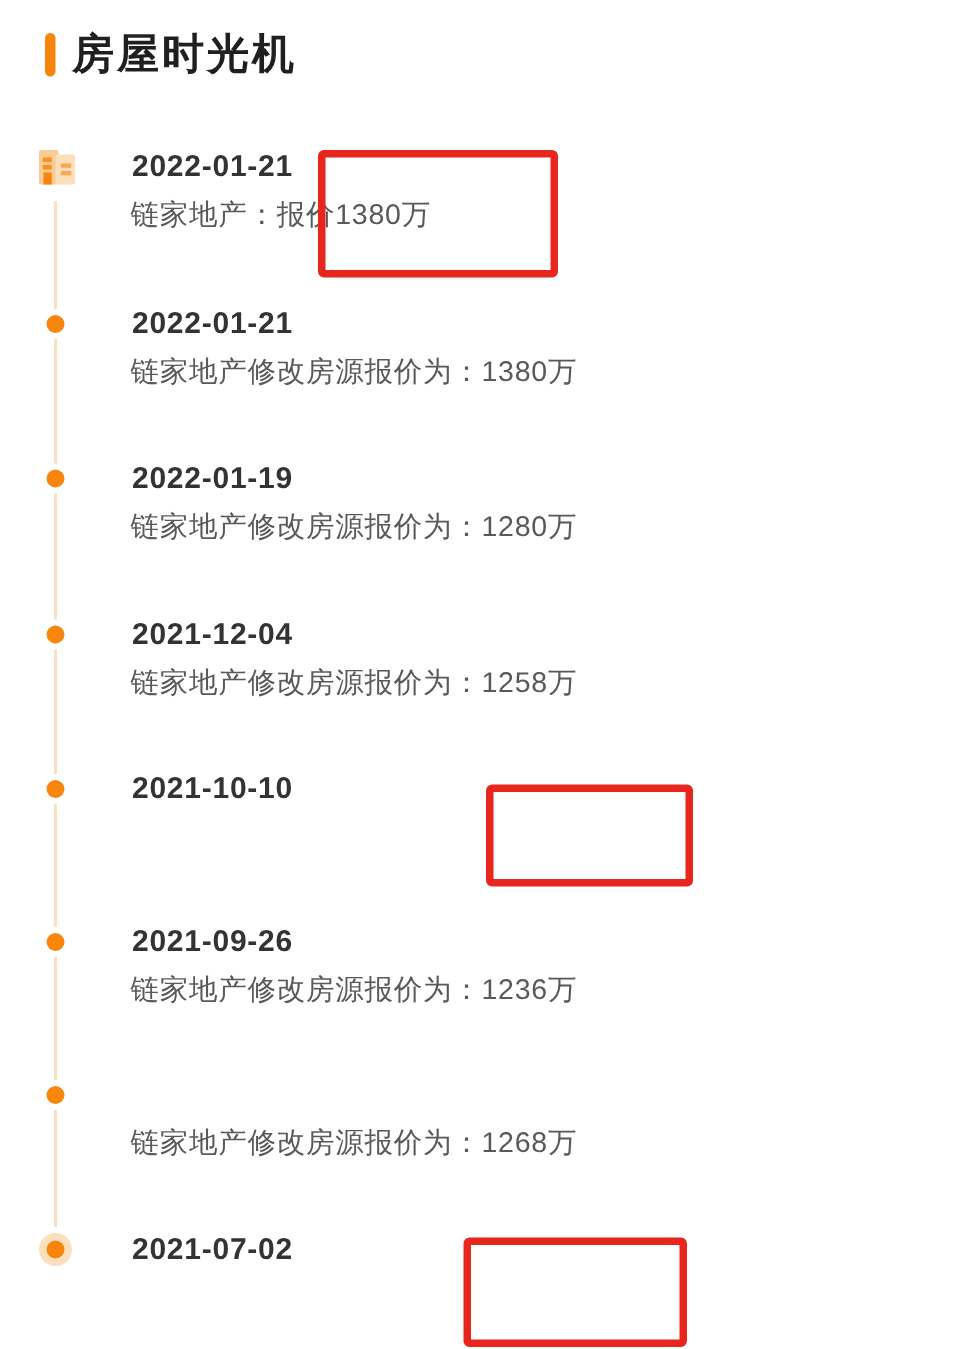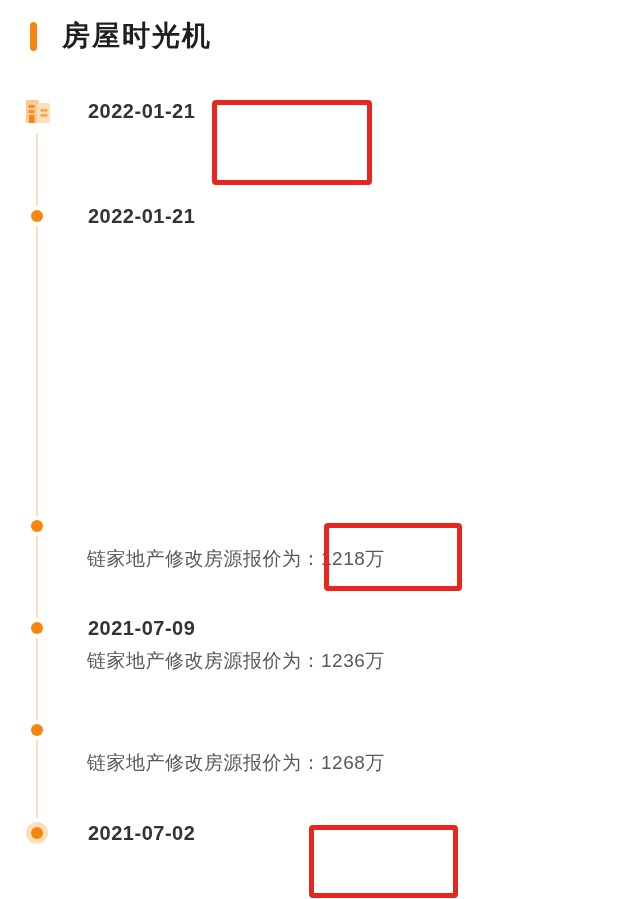--- a/index.html
+++ b/index.html
@@ -2,21 +2,21 @@
 <html><head>
 <meta charset="utf-8">
 <style>
   html,body{margin:0;padding:0;background:#ffffff;}
   body{width:640px;height:899px;font-family:"Liberation Sans","DejaVu Sans",sans-serif;}
   .page{position:relative;width:640px;height:899px;background:#ffffff;overflow:hidden;}
 
   
   .header{position:absolute;top:20px;left:30px;display:flex;align-items:center;}
   .header-bar{width:7px;height:29px;background:#f8860d;border-radius:3.5px;flex:0 0 auto;}
-  .header-title{margin-left:25px;font-size:28px;font-weight:bold;color:#1f1f1f;letter-spacing:2px;line-height:32px;}
+  .header-title{margin-left:11px;font-size:28px;font-weight:bold;color:#1f1f1f;letter-spacing:2px;line-height:32px;}
 
   
   .timeline-line{position:absolute;left:36px;top:134px;width:2px;height:692px;background:#fbdfc0;}
 
   
   .item{position:absolute;left:0;width:556px;height:70px;}
   .item .date{position:absolute;left:88px;top:0;font-size:20px;font-weight:bold;color:#333333;letter-spacing:0.5px;line-height:22px;}
   .item .desc{position:absolute;left:87px;top:32px;font-size:19px;color:#595959;line-height:23px;letter-spacing:0.5px;}
   .dot{position:absolute;left:31px;top:5px;width:12px;height:12px;border-radius:50%;background:#f8860d;box-shadow:0 0 0 4px #ffffff;}
   .dot.halo{box-shadow:0 0 0 5px #fce0bd,0 0 0 9px #ffffff;}
@@ -44,37 +44,49 @@
     <svg class="marker-icon" viewBox="0 0 26 31">
       <rect x="1" y="3" width="13" height="23" rx="1.5" fill="#f9cb97"></rect>
       <rect x="12" y="6" width="13" height="20" rx="1.5" fill="#fbdebc"></rect>
       <rect x="3.5" y="8" width="6" height="3" fill="#f8860d" opacity="0.85"></rect>
       <rect x="3.5" y="13" width="6" height="3" fill="#f8860d" opacity="0.85"></rect>
       <rect x="4" y="18" width="5.5" height="8" fill="#f8860d"></rect>
       <rect x="15.5" y="12" width="7" height="2.8" fill="#f9a84f"></rect>
       <rect x="15.5" y="17" width="7" height="2.8" fill="#f9a84f"></rect>
     </svg>
     <div class="date">2022-01-21</div>
+    <div class="desc">链家地产：报价1380万</div>
   </div>
 
   <div class="item" style="top:205px">
     <span class="dot"></span>
     <div class="date">2022-01-21</div>
+    <div class="desc">链家地产修改房源报价为：1380万</div>
   </div>
 
+  <div class="item" style="top:308px">
+    <span class="dot"></span>
+    <div class="date">2022-01-19</div>
+    <div class="desc">链家地产修改房源报价为：1280万</div>
+  </div>
 
+  <div class="item" style="top:412px">
+    <span class="dot"></span>
+    <div class="date">2021-12-04</div>
+    <div class="desc">链家地产修改房源报价为：1258万</div>
+  </div>
 
   <div class="item" style="top:515px">
     <span class="dot"></span>
-    <div class="desc">链家地产修改房源报价为：1218万</div>
+    <div class="date">2021-10-10</div>
   </div>
 
   <div class="item" style="top:617px">
     <span class="dot"></span>
-    <div class="date">2021-07-09</div>
+    <div class="date">2021-09-26</div>
     <div class="desc">链家地产修改房源报价为：1236万</div>
   </div>
 
   <div class="item" style="top:719px">
     <span class="dot"></span>
     <div class="desc">链家地产修改房源报价为：1268万</div>
   </div>
 
   <div class="item" style="top:822px">
     <span class="dot halo"></span>

